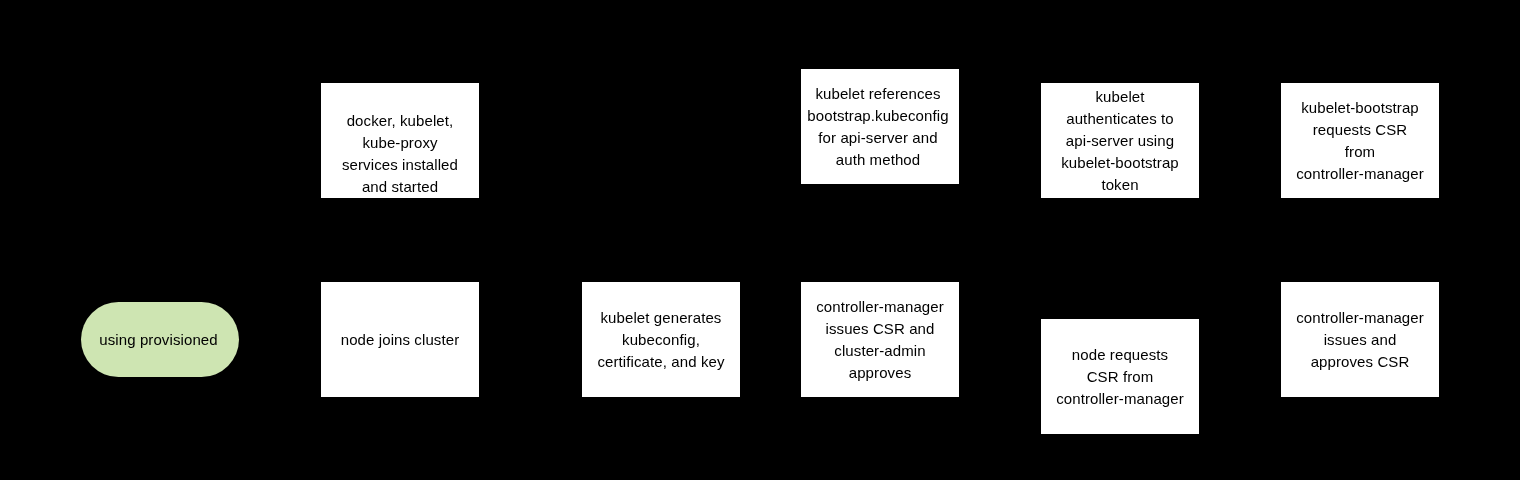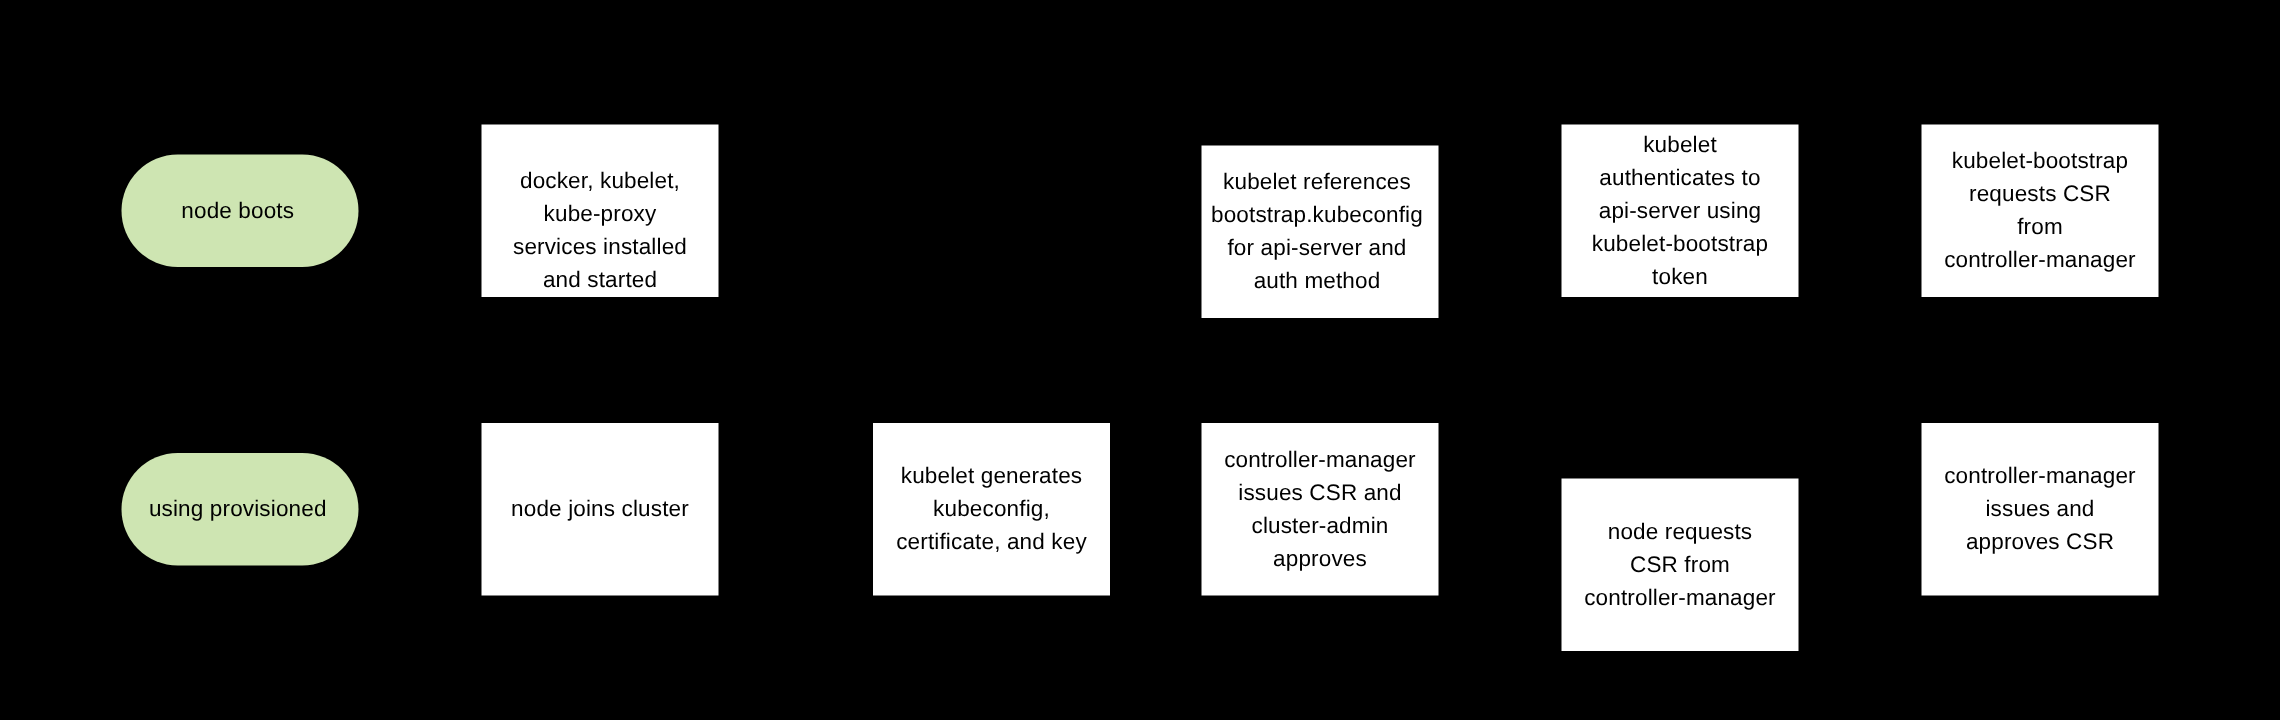--- a/index.html
+++ b/index.html
@@ -74,33 +74,30 @@
   .shape-diamond .label {
     position: relative;
     z-index: 2;
   }
 </style>
 </head>
 <body>
 
 <div id="canvas">
 
-  <div class="node shape-pill" style="left:81px; top:103px;">
-    <span class="label">node boots</span>
-  </div>
 
   <div class="node shape-rect" style="left:321px; top:83px;align-items:flex-end;">
     <span class="label">docker, kubelet,
 kube-proxy
 services installed
 and started</span>
   </div>
 
 
-  <div class="node shape-rect clip" style="left:801px; top:97px;">
+  <div class="node shape-rect clip" style="left:801px; top:69px;">
     <span class="label">kubelet references
 bootstrap.kubeconfig
 for api-server and
 auth method</span>
   </div>
 
   <div class="node shape-rect" style="left:1041px; top:83px;">
     <span class="label">kubelet
 authenticates to
 api-server using

